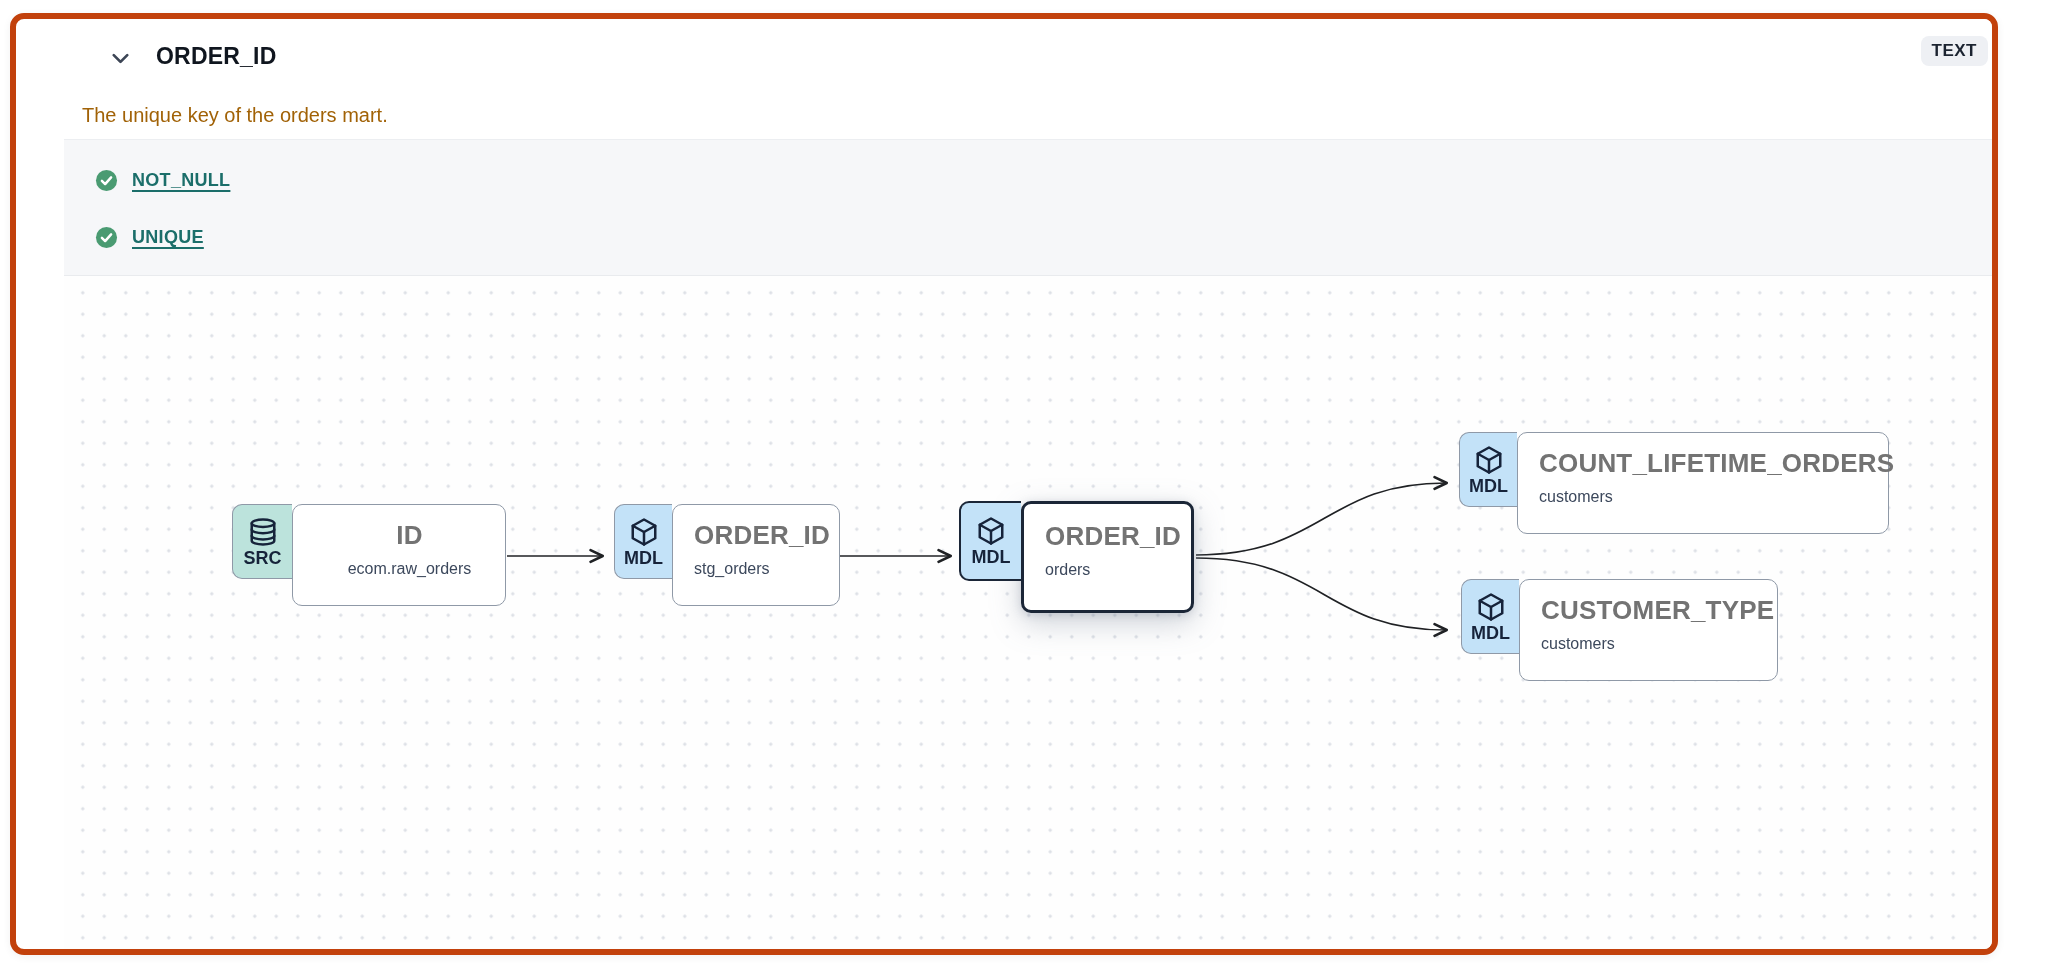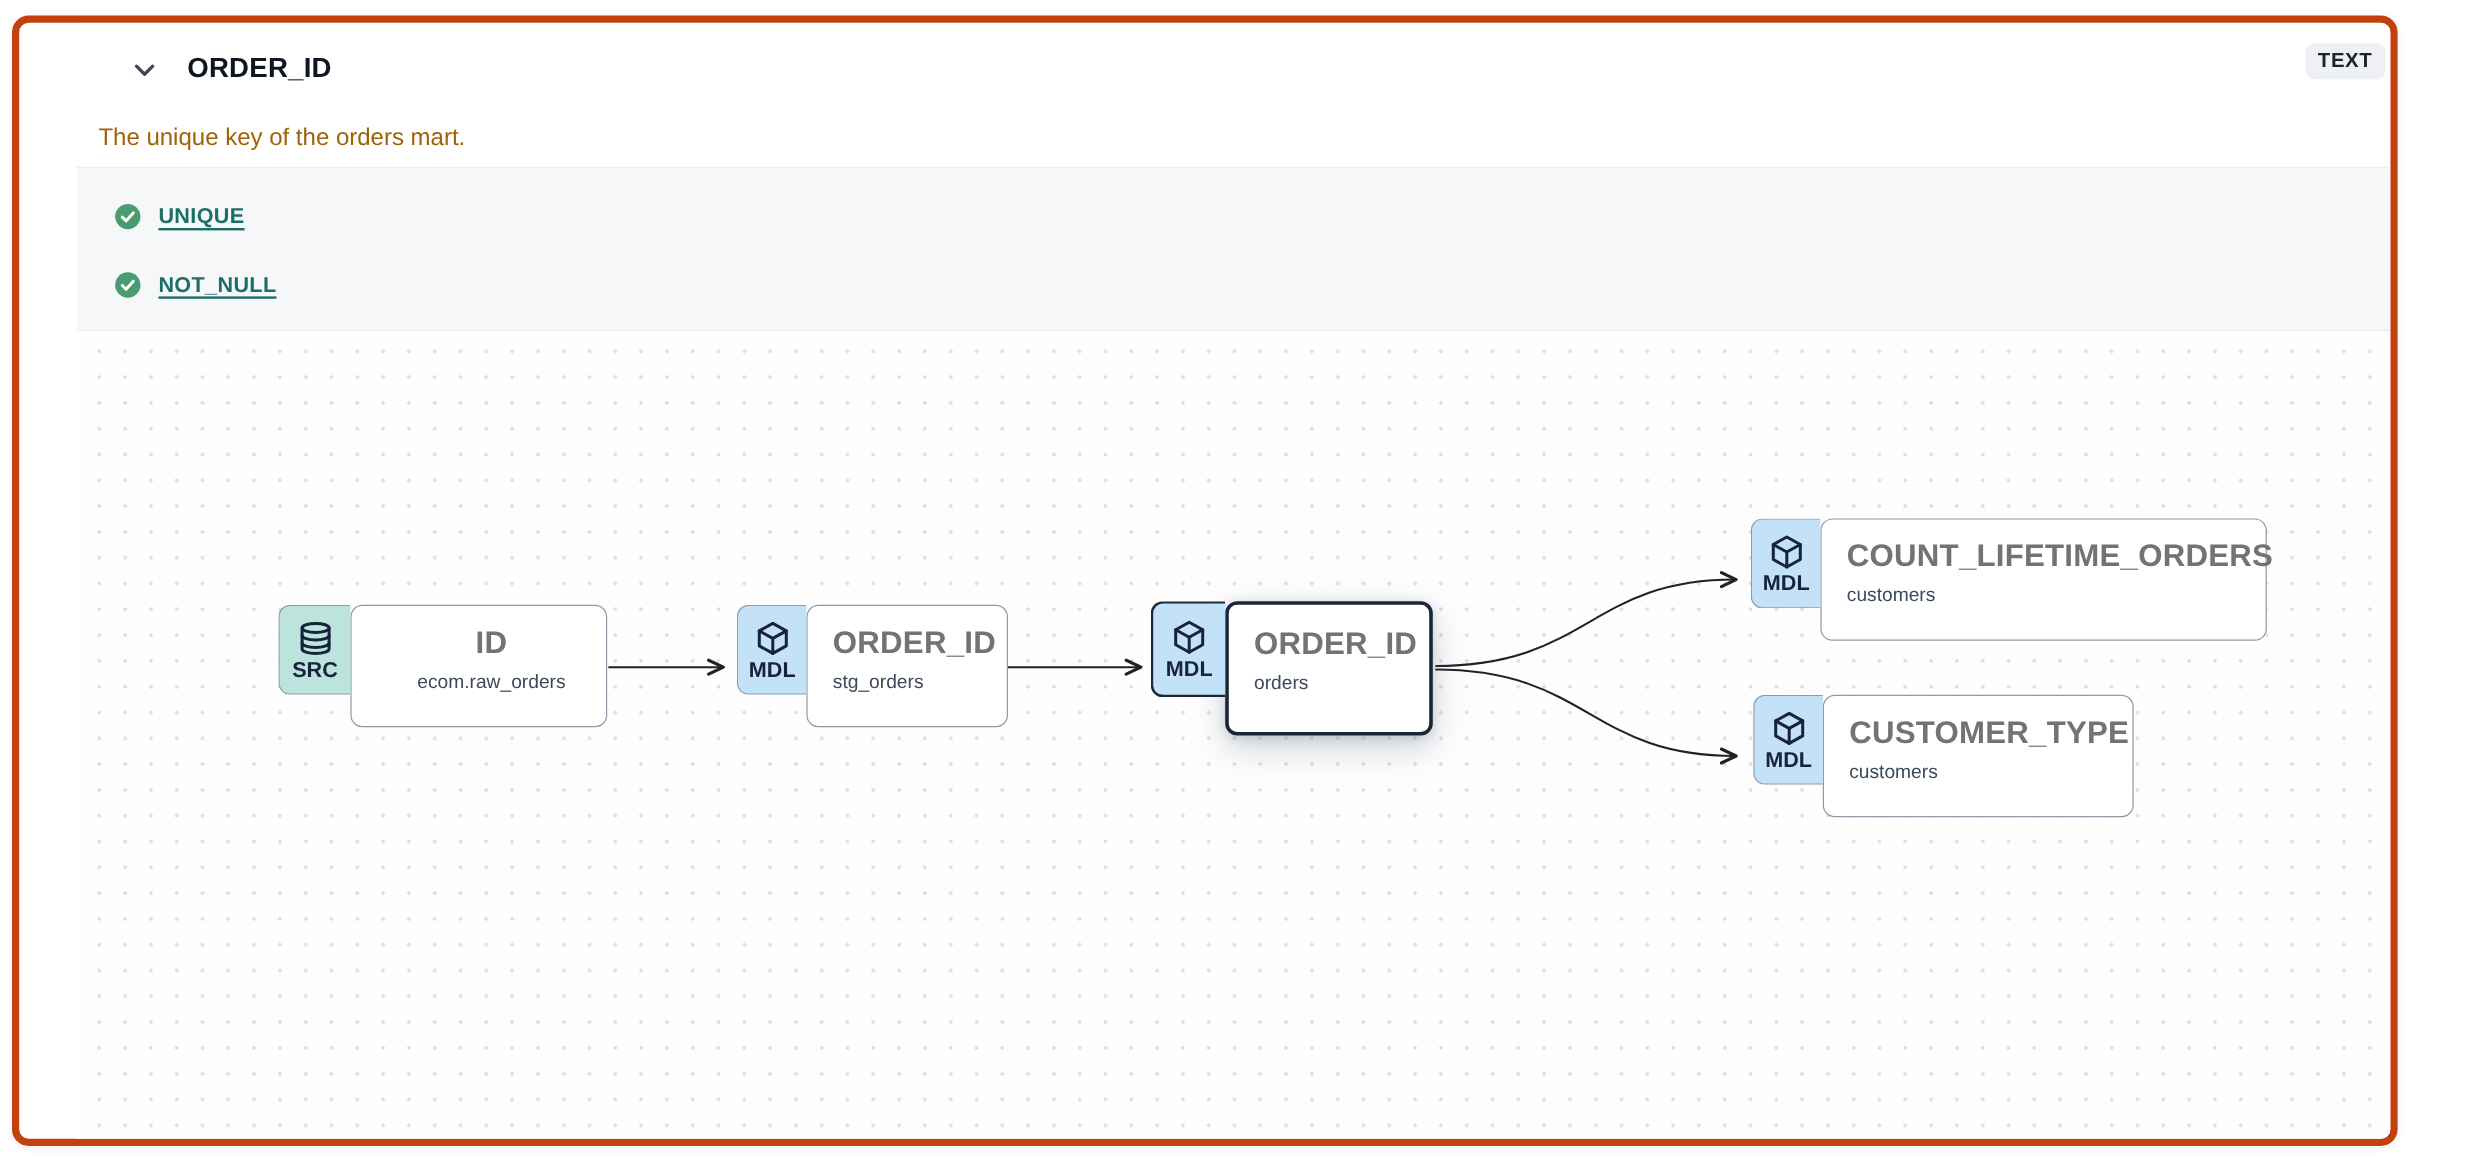--- a/index.html
+++ b/index.html
@@ -127,30 +127,30 @@
   </div>
 
   <div class="tests">
     <div class="test-row">
       <span class="check-ic">
         <svg width="23" height="23" viewBox="0 0 24 24">
             <circle cx="12" cy="12" r="11" fill="#4A9B72"></circle>
             <polyline points="7.2 12.4 10.6 15.7 16.8 8.8" fill="none" stroke="#fff" stroke-width="2.6" stroke-linecap="round" stroke-linejoin="round"></polyline>
           </svg>
       </span>
-      <a class="test-link">UNIQUE</a>
+      <a class="test-link">NOT_NULL</a>
     </div>
     <div class="test-row">
       <span class="check-ic">
         <svg width="23" height="23" viewBox="0 0 24 24">
             <circle cx="12" cy="12" r="11" fill="#4A9B72"></circle>
             <polyline points="7.2 12.4 10.6 15.7 16.8 8.8" fill="none" stroke="#fff" stroke-width="2.6" stroke-linecap="round" stroke-linejoin="round"></polyline>
           </svg>
       </span>
-      <a class="test-link">NOT_NULL</a>
+      <a class="test-link">UNIQUE</a>
     </div>
   </div>
 
   <div class="canvas">
 
     <svg class="edges" width="2038" height="685" viewBox="0 0 2038 685">
       <defs>
         <marker id="arrow" viewBox="0 0 10 10" refX="8.5" refY="5" markerWidth="9" markerHeight="9" orient="auto">
           <path d="M1,1.2 L9,5 L1,8.8" fill="none" stroke="#1f2124" stroke-width="1.6" stroke-linecap="round" stroke-linejoin="round"></path>
         </marker>

